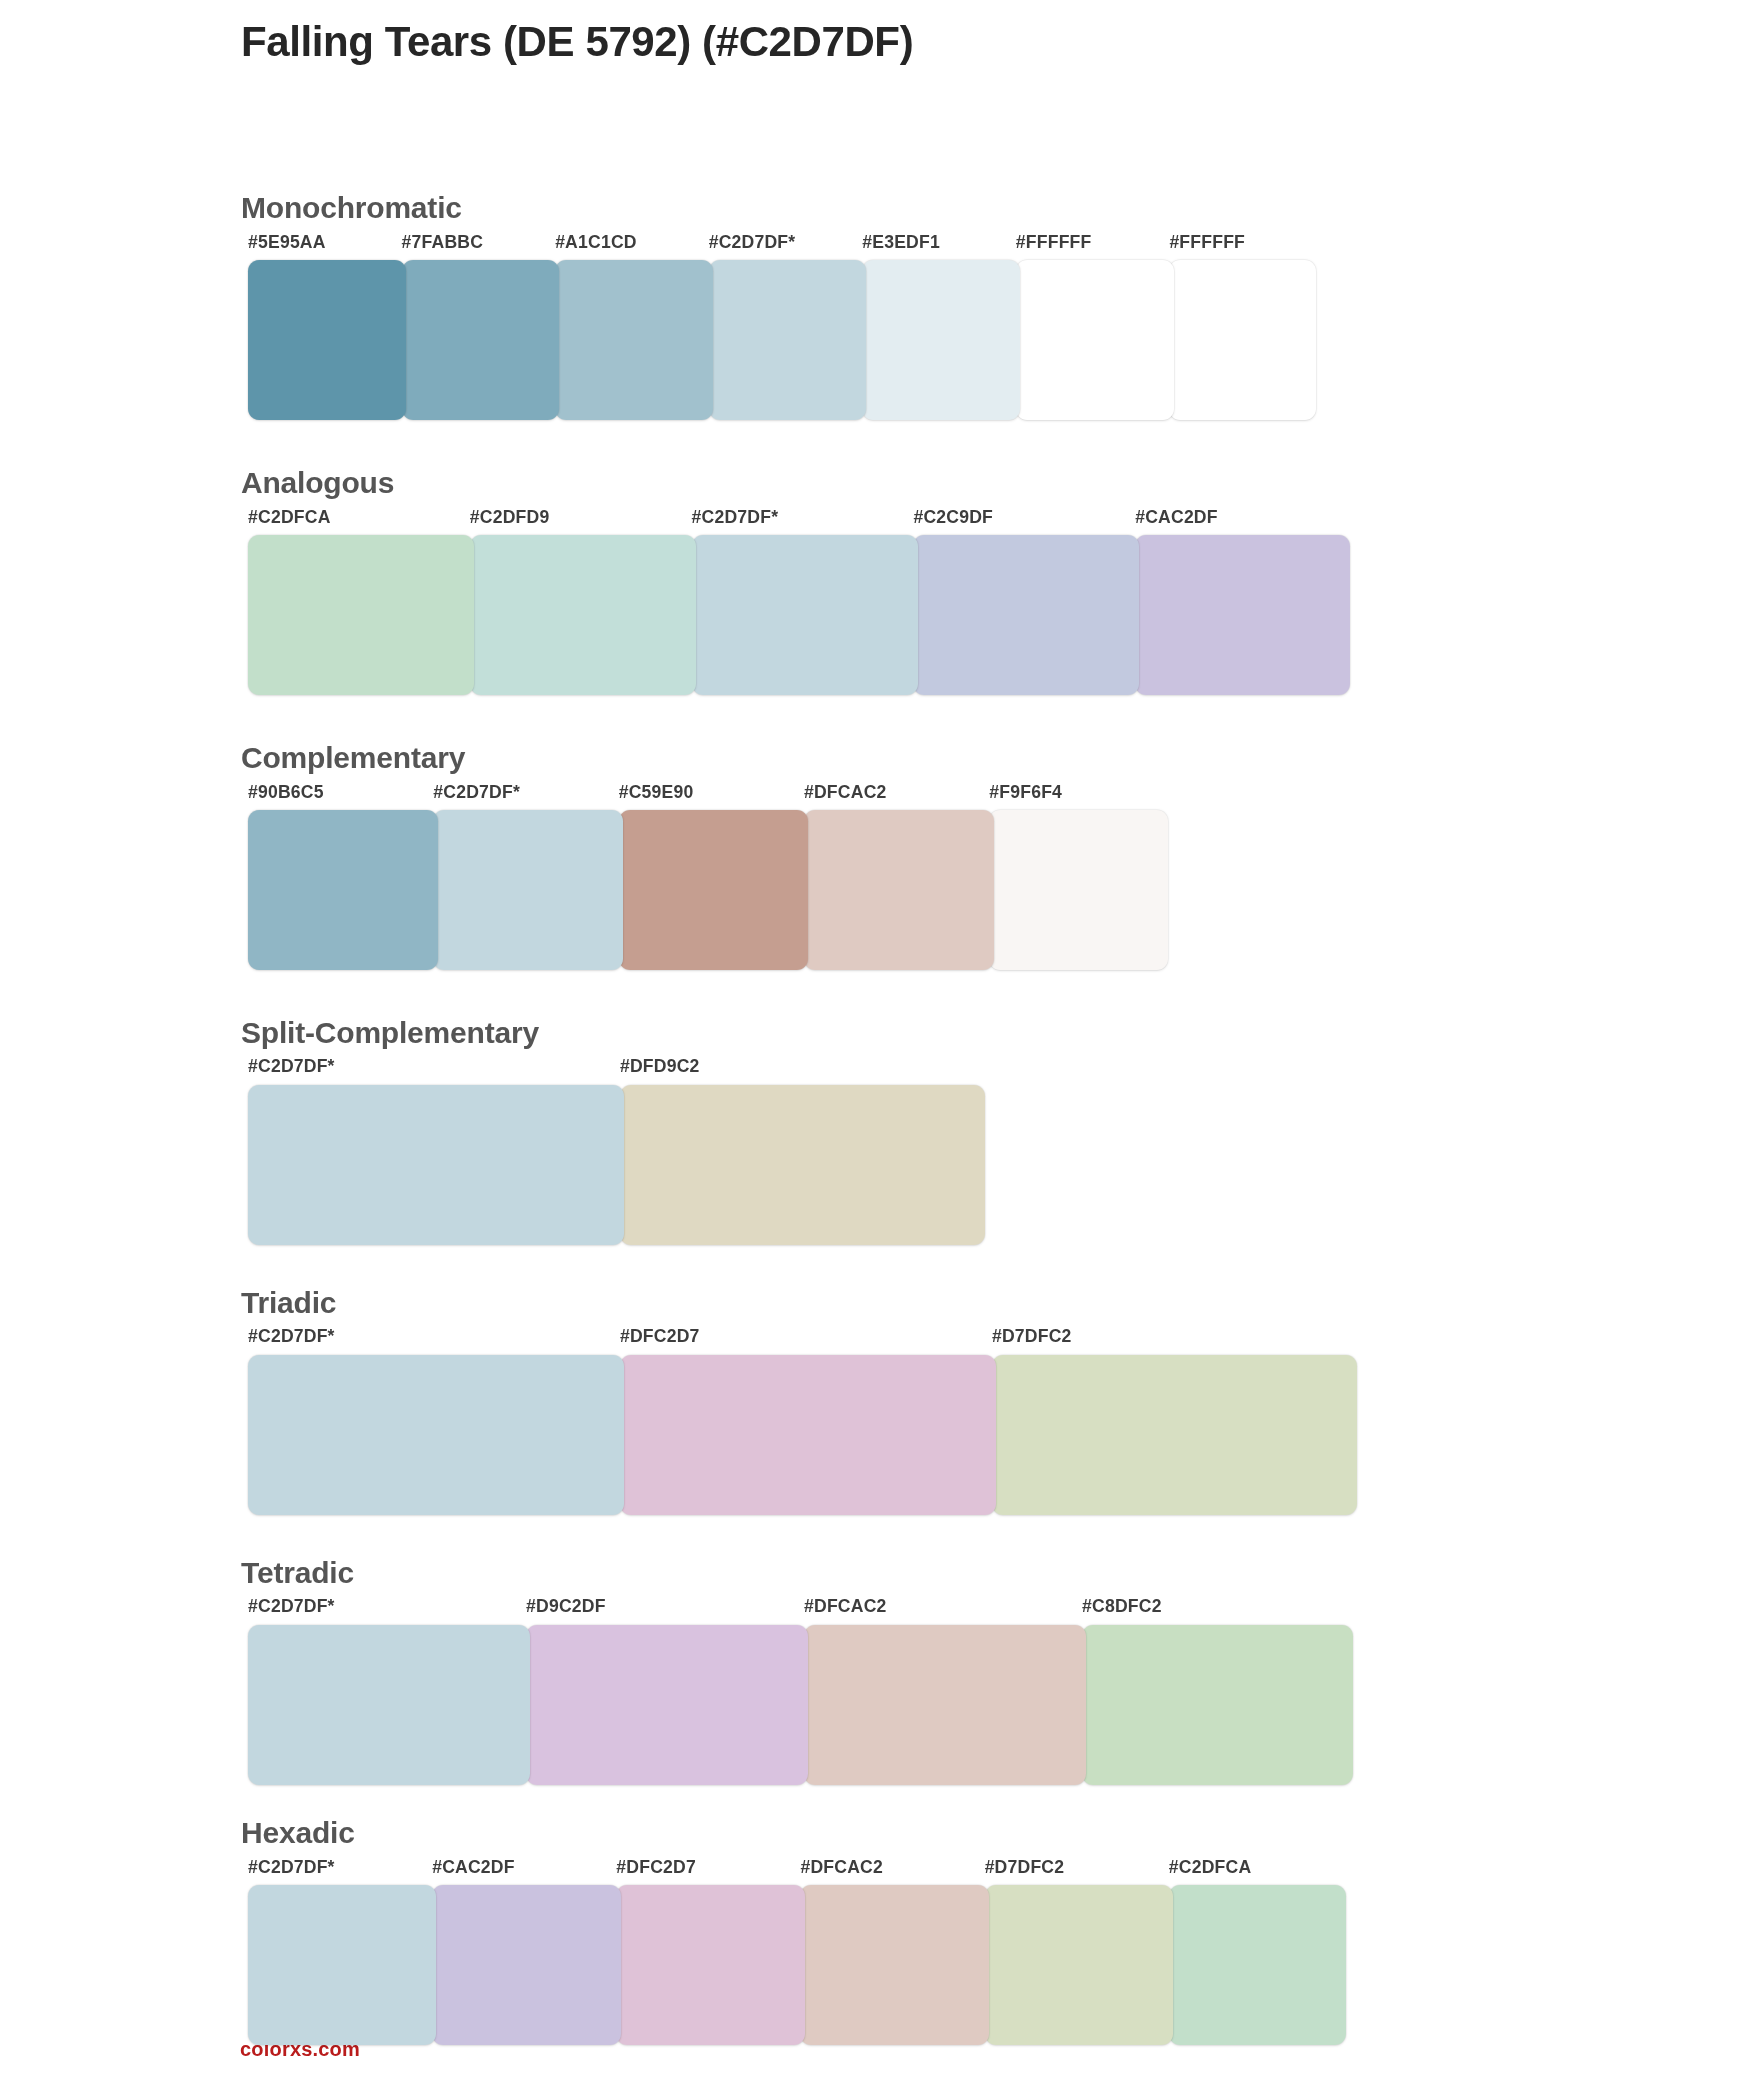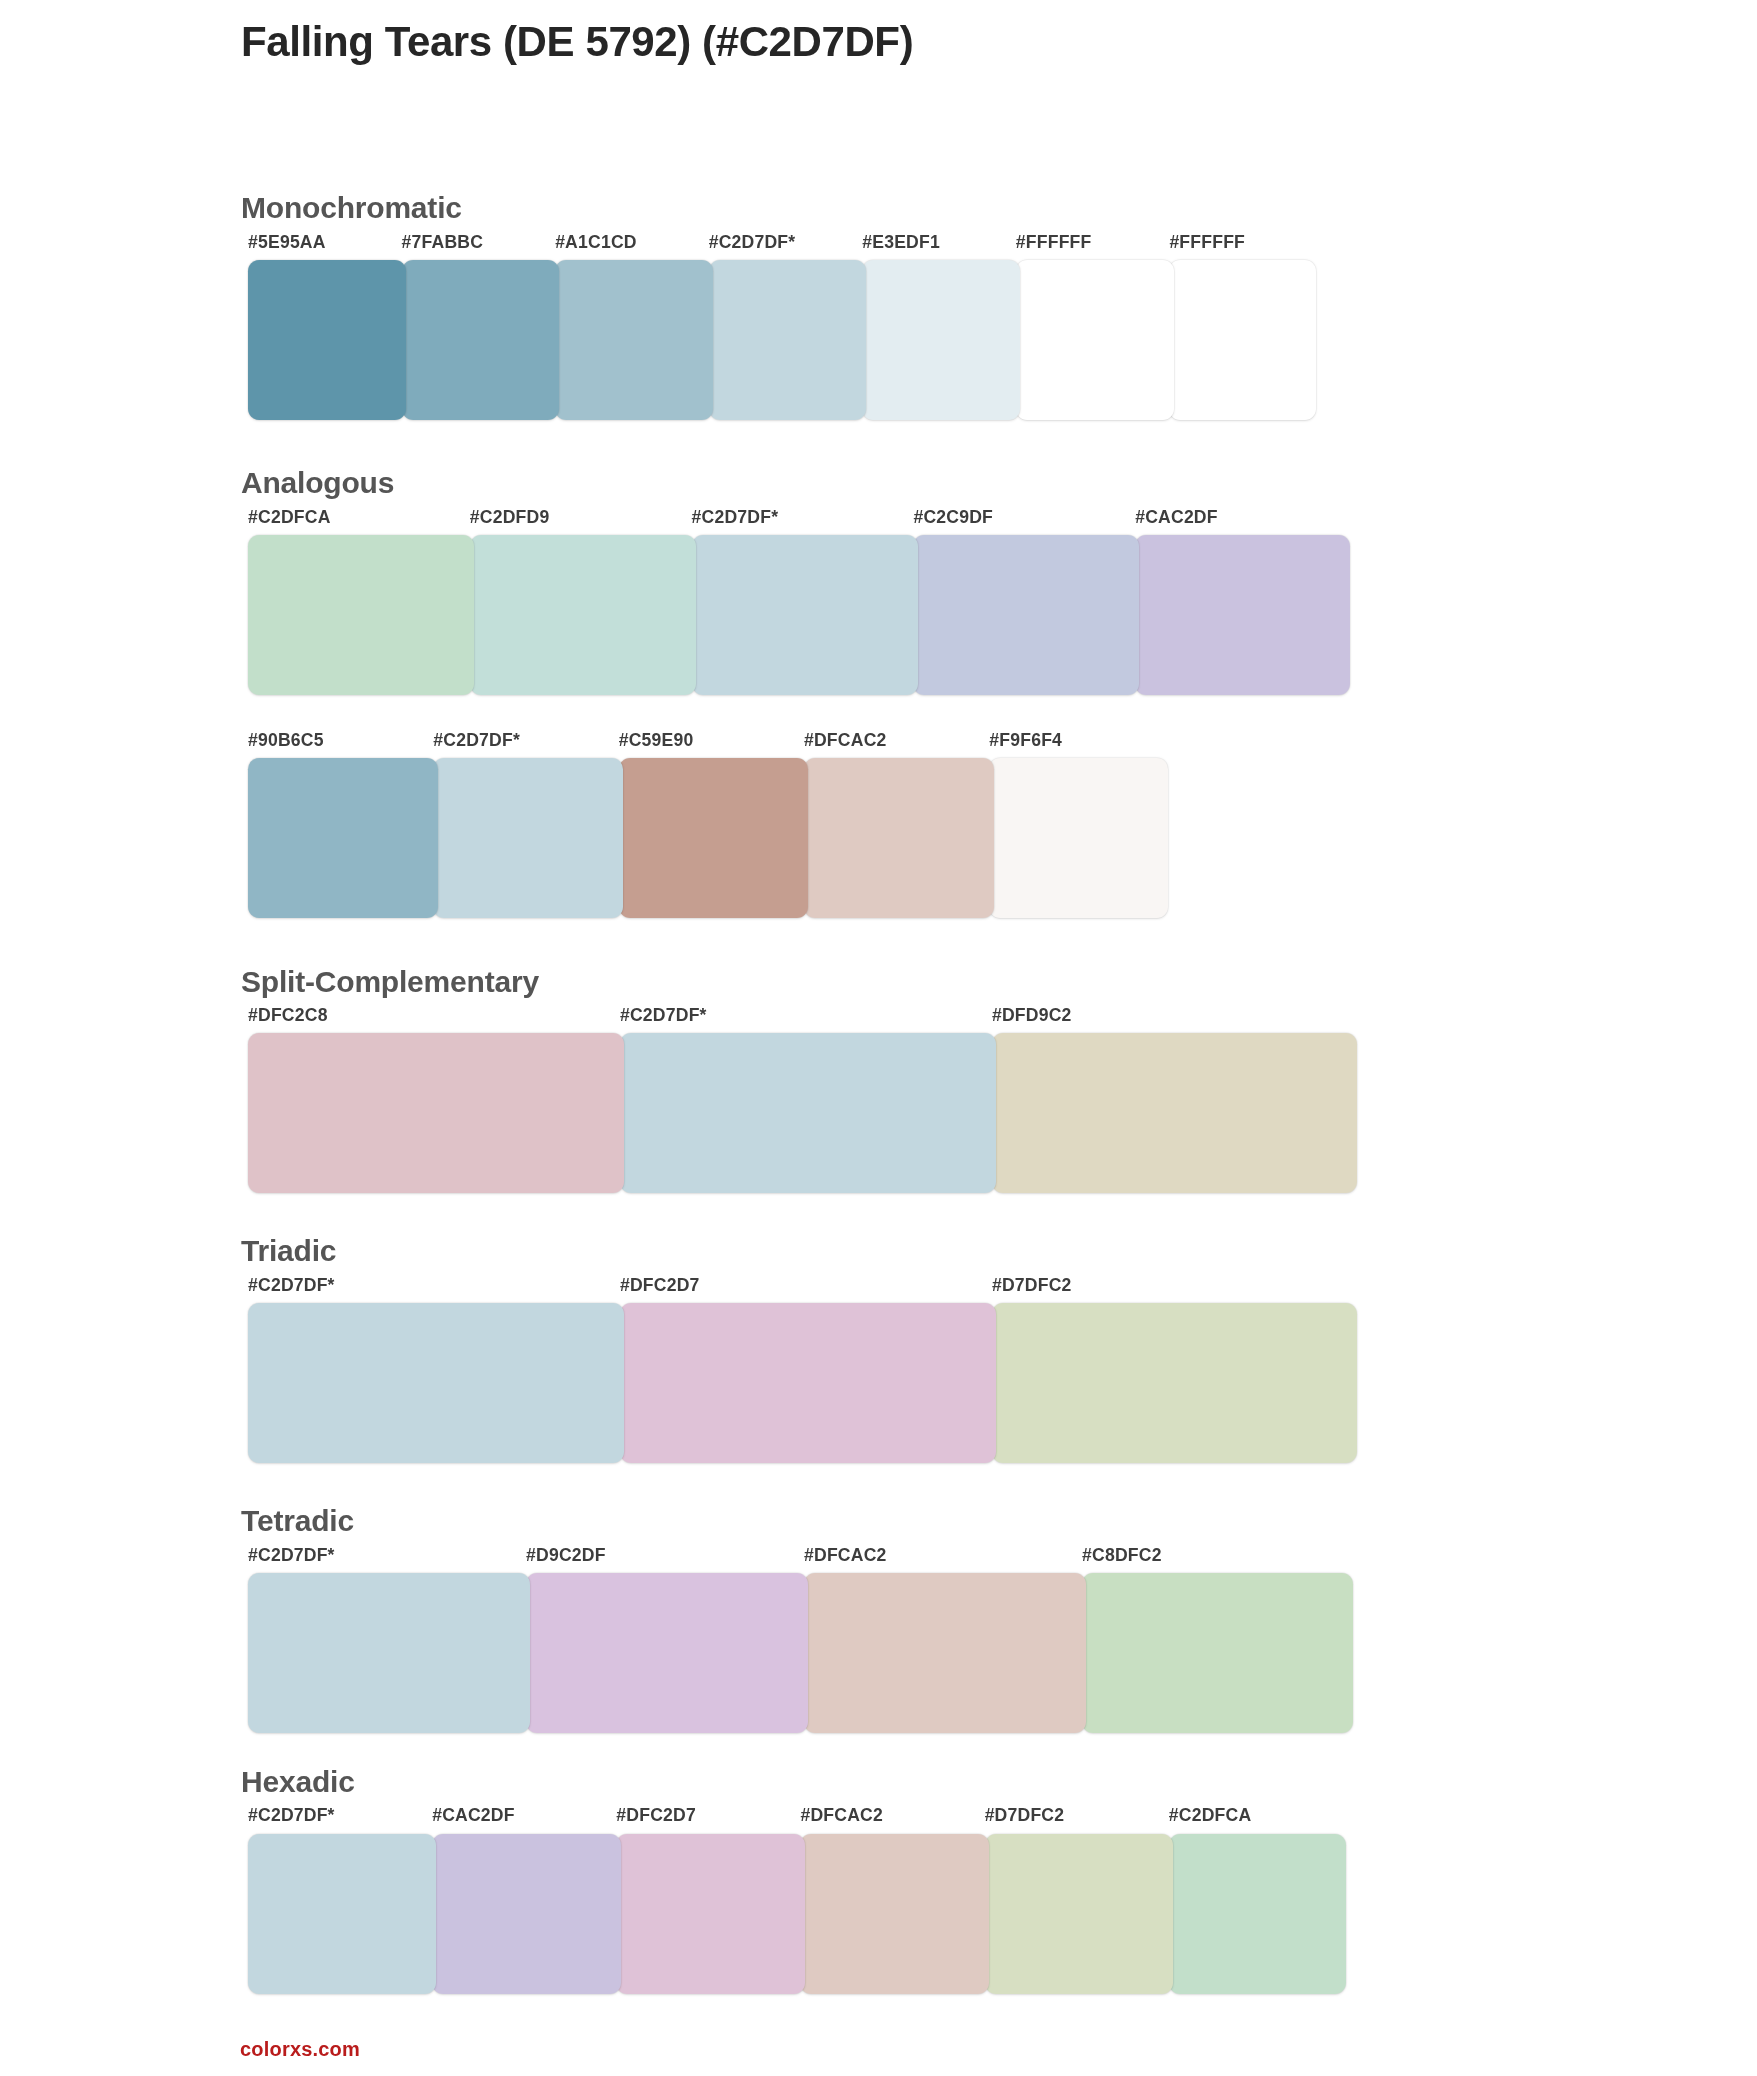--- a/index.html
+++ b/index.html
@@ -184,20 +184,21 @@
             <span class="swatch-label">#C2C9DF</span>
             <span class="swatch-chip" style="background: rgb(194, 201, 223); width: calc(100% + 11.2px);"></span>
           </div>
           <div class="swatch" style="width: 20%; z-index: 1;">
             <span class="swatch-label">#CAC2DF</span>
             <span class="swatch-chip" style="background: rgb(202, 194, 223); width: 100%;"></span>
           </div>
         </div>
       </div>
       <div class="section sec-complementary">
+        <div class="section-title">Complementary</div>
         <div class="swatch-row" style="width: 1112px;">
           <div class="swatch" style="width: 16.6667%; z-index: 6;">
             <span class="swatch-label">#90B6C5</span>
             <span class="swatch-chip" style="background: rgb(144, 182, 197); width: calc(100% + 11.2px);"></span>
           </div>
           <div class="swatch" style="width: 16.6667%; z-index: 5;">
             <span class="swatch-label">#C2D7DF*</span>
             <span class="swatch-chip" style="background: rgb(194, 215, 223); width: calc(100% + 11.2px);"></span>
           </div>
           <div class="swatch" style="width: 16.6667%; z-index: 3;">
@@ -210,24 +211,20 @@
           </div>
           <div class="swatch" style="width: 16.6667%; z-index: 1;">
             <span class="swatch-label">#F9F6F4</span>
             <span class="swatch-chip" style="background: rgb(249, 246, 244); width: 100%;"></span>
           </div>
         </div>
       </div>
       <div class="section sec-split">
         <div class="section-title">Split-Complementary</div>
         <div class="swatch-row" style="width: 1116px;">
-          <div class="swatch" style="width: 33.3333%; z-index: 3;">
-            <span class="swatch-label">#DFC2C8</span>
-            <span class="swatch-chip" style="background: rgb(223, 194, 200); width: calc(100% + 11.2px);"></span>
-          </div>
           <div class="swatch" style="width: 33.3333%; z-index: 2;">
             <span class="swatch-label">#C2D7DF*</span>
             <span class="swatch-chip" style="background: rgb(194, 215, 223); width: calc(100% + 11.2px);"></span>
           </div>
           <div class="swatch" style="width: 33.3333%; z-index: 1;">
             <span class="swatch-label">#DFD9C2</span>
             <span class="swatch-chip" style="background: rgb(223, 217, 194); width: 100%;"></span>
           </div>
         </div>
       </div>

